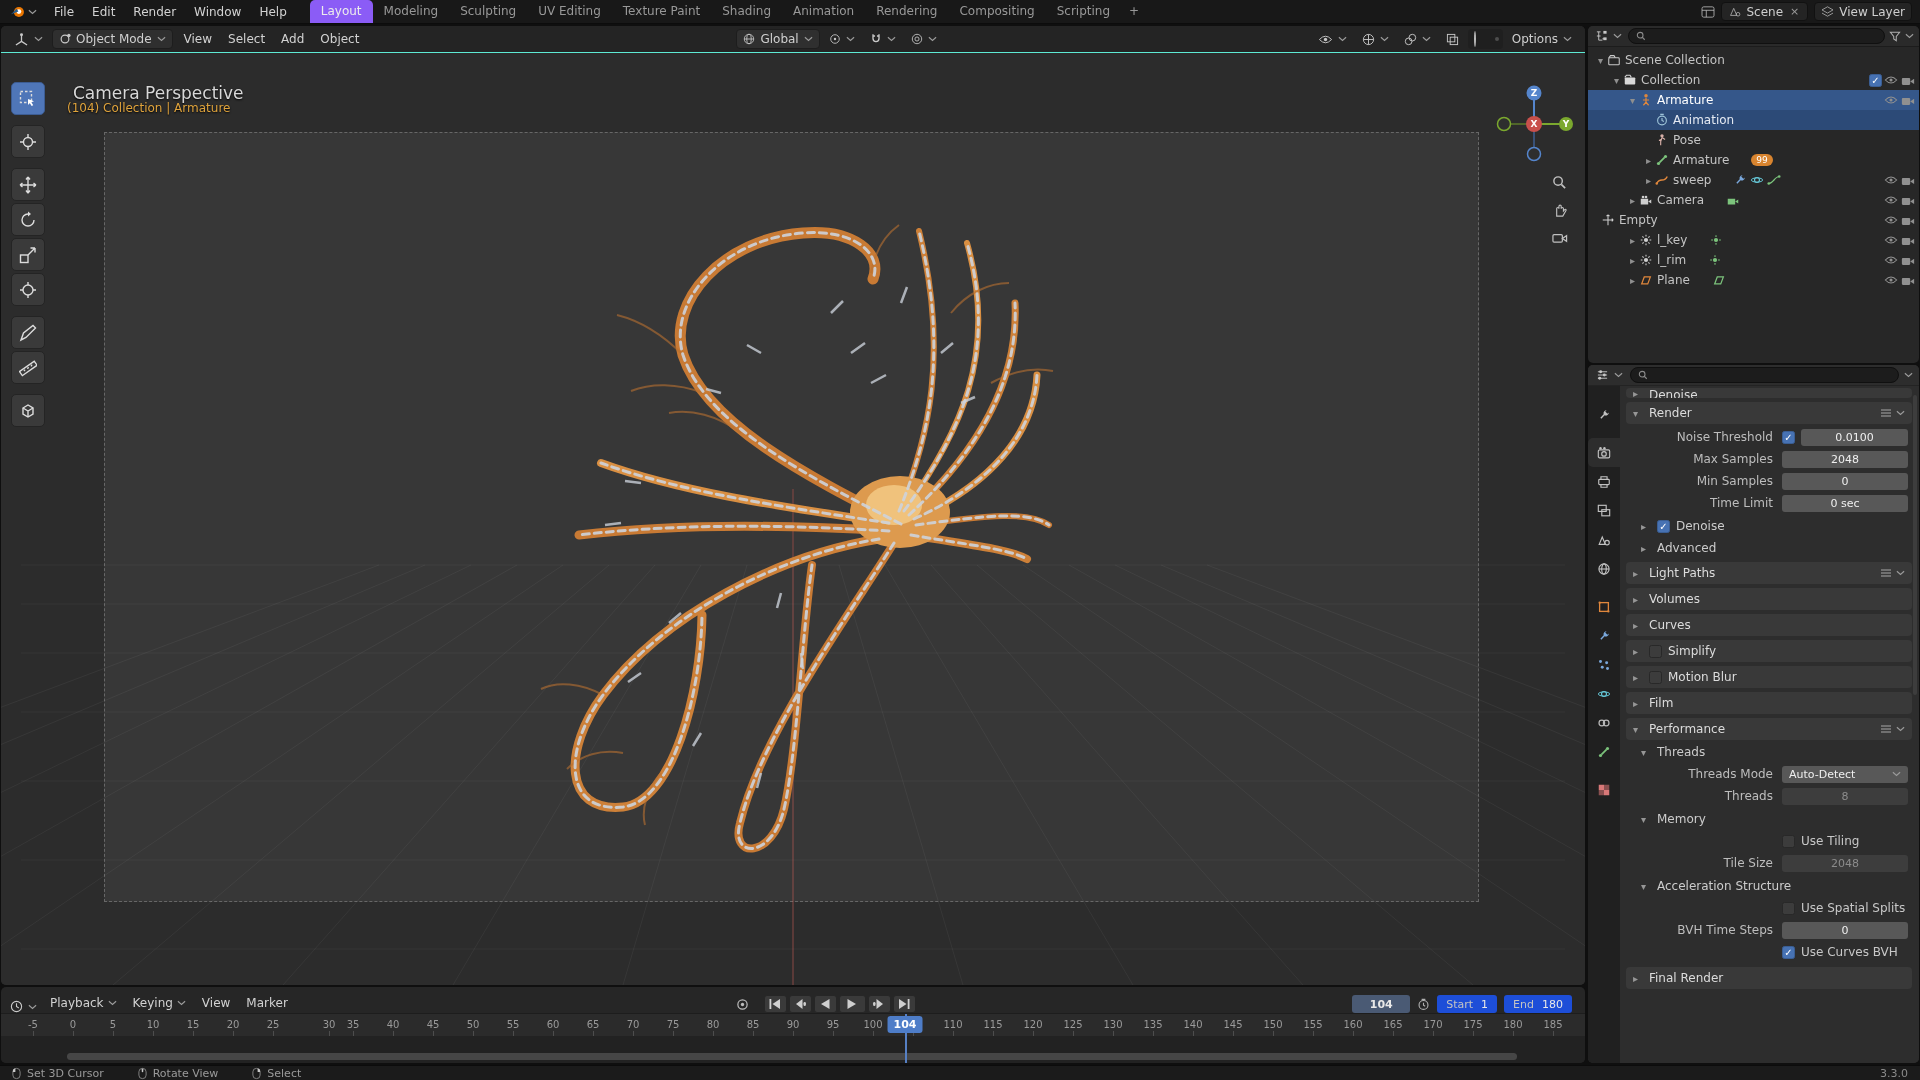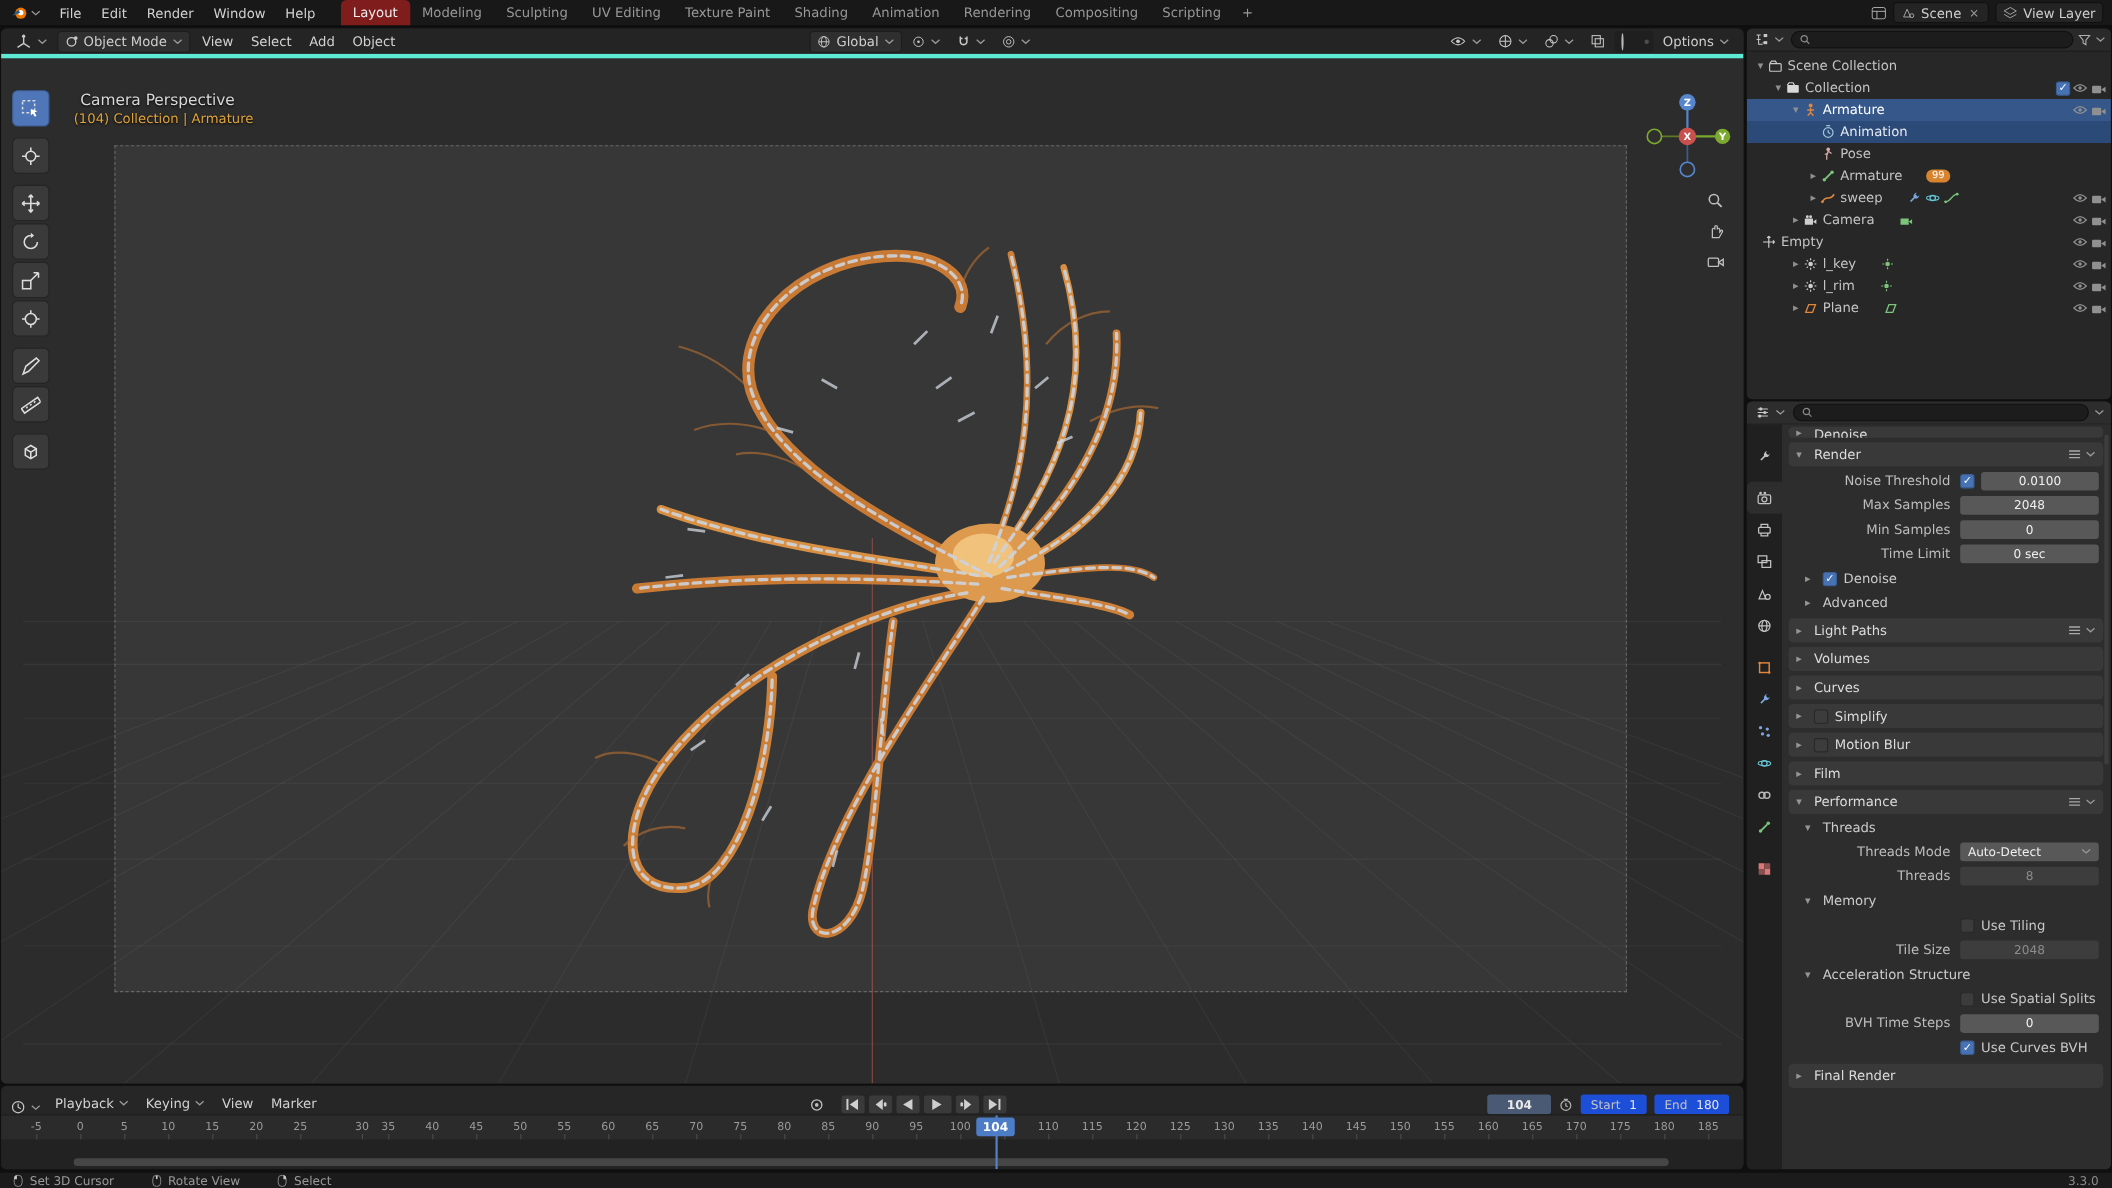--- a/index.html
+++ b/index.html
@@ -8,48 +8,48 @@
   svg{display:block}
   .i-chev{width:9px;height:6px;color:#9a9a9a}
 
   
   .topbar{position:absolute;left:0;top:0;width:1920px;height:24px;background:#181818;border-bottom:1px solid #0c0c0c;display:flex;align-items:stretch;z-index:9}
   .blender-logo{display:flex;align-items:center;padding:0 8px 0 10px;gap:3px}
   .menubar{display:flex;align-items:center}
   .menu-item{padding:3px 9px;color:#d2d2d2;border-radius:3px;cursor:default}
   .workspaces{display:flex;align-items:flex-end;margin-left:14px}
   .ws-tab{padding:4px 11px 5px;color:#989898;border-radius:5px 5px 0 0;font-size:12px;white-space:nowrap}
-  .ws-tab.active{background:#7f1d1d;color:#ececec}
+  .ws-tab.active{background:#8b5cf6;color:#ececec}
   .ws-add{color:#989898;padding:4px 8px 5px}
   .topbar-right{margin-left:auto;display:flex;align-items:center;gap:6px;padding-right:8px}
   .tb-sel{display:flex;align-items:center;gap:5px;background:#242424;border:1px solid #111;border-radius:4px;padding:1px 6px;height:19px}
   .tb-sel .x{color:#9a9a9a;font-size:11px;padding:0 2px}
   .tb-ico{color:#b5b5b5}
 
   
   .region{position:absolute;border-radius:5px;overflow:hidden}
 
   
   .viewport{left:1px;top:26px;width:1584px;height:959px;background:#2c2c2c}
-  .vp-header{height:27px;background:#242424;border-bottom:4px solid #5eead4;display:flex;align-items:center;padding:0 7px;gap:3px;position:relative;z-index:6}
+  .vp-header{height:27px;background:#242424;border-bottom:1px solid #5eead4;display:flex;align-items:center;padding:0 7px;gap:3px;position:relative;z-index:6}
   .dd{display:flex;align-items:center;gap:5px;padding:2px 6px;border-radius:4px}
   .dd.box{background:#2f2f2f;border:1px solid #1d1d1d}
   .hmenu{padding:3px 8px;color:#d2d2d2}
   .spacer{flex:1}
   .sphere{width:13px;height:13px;border-radius:50%}
   .sphere.wire{border:1.5px solid #b9b9b9;background:transparent}
   .sphere.solid{background:radial-gradient(circle at 35% 30%,#e6e6e6,#6f6f6f)}
   .sphere.material{background:radial-gradient(circle at 35% 30%,#f2f2f2,#8a8a8a 60%,#5c5c5c)}
   .sphere.rendered{background:radial-gradient(circle at 35% 30%,#ffe9c8,#e0873c 55%,#7a4618)}
   .sphere-group{display:flex;align-items:center;gap:7px;background:#1f1f1f;border-radius:4px;padding:3px 6px}
   .sphere-slot.active{background:#4d4d4d;border-radius:3px;padding:2px;margin:-2px}
   .vp-canvas{position:absolute;left:0;top:27px;right:0;bottom:0;background:#2c2c2c}
   .camera-frame{position:absolute;left:103px;top:79px;width:1375px;height:770px;background:rgba(255,255,255,0.055);border:1px dashed #676767}
   .scene-svg{position:absolute;inset:0;width:100%;height:100%;pointer-events:none}
-  .vp-label{position:absolute;left:72px;top:30px;color:#d8d8d8;font-size:14px;text-shadow:0 1px 2px #000}
+  .vp-label{position:absolute;left:72px;top:30px;color:#d8d8d8;font-size:17px;text-shadow:0 1px 2px #000}
   .vp-context{position:absolute;left:66px;top:48px;color:#dfa33c;font-size:12px;text-shadow:0 1px 2px #000}
   .toolstrip{position:absolute;left:10px;top:29px;display:flex;flex-direction:column;gap:2px;z-index:5}
   .tool-btn{width:34px;height:33px;background:#3a3a3a;border:1px solid #242424;border-radius:5px;display:flex;align-items:center;justify-content:center;color:#dcdcdc}
   .tool-btn.active{background:#4f76b8;border-color:#3c5c92}
   .tool-gap{height:6px}
   .nav-gizmo{position:absolute;right:11px;top:31px;width:78px;height:78px}
   .vp-side{position:absolute;right:17px;top:122px;display:flex;flex-direction:column;gap:13px;color:#c0c0c0}
 
   
   .outliner{left:1588px;top:26px;width:331px;height:337px;background:#272727}

